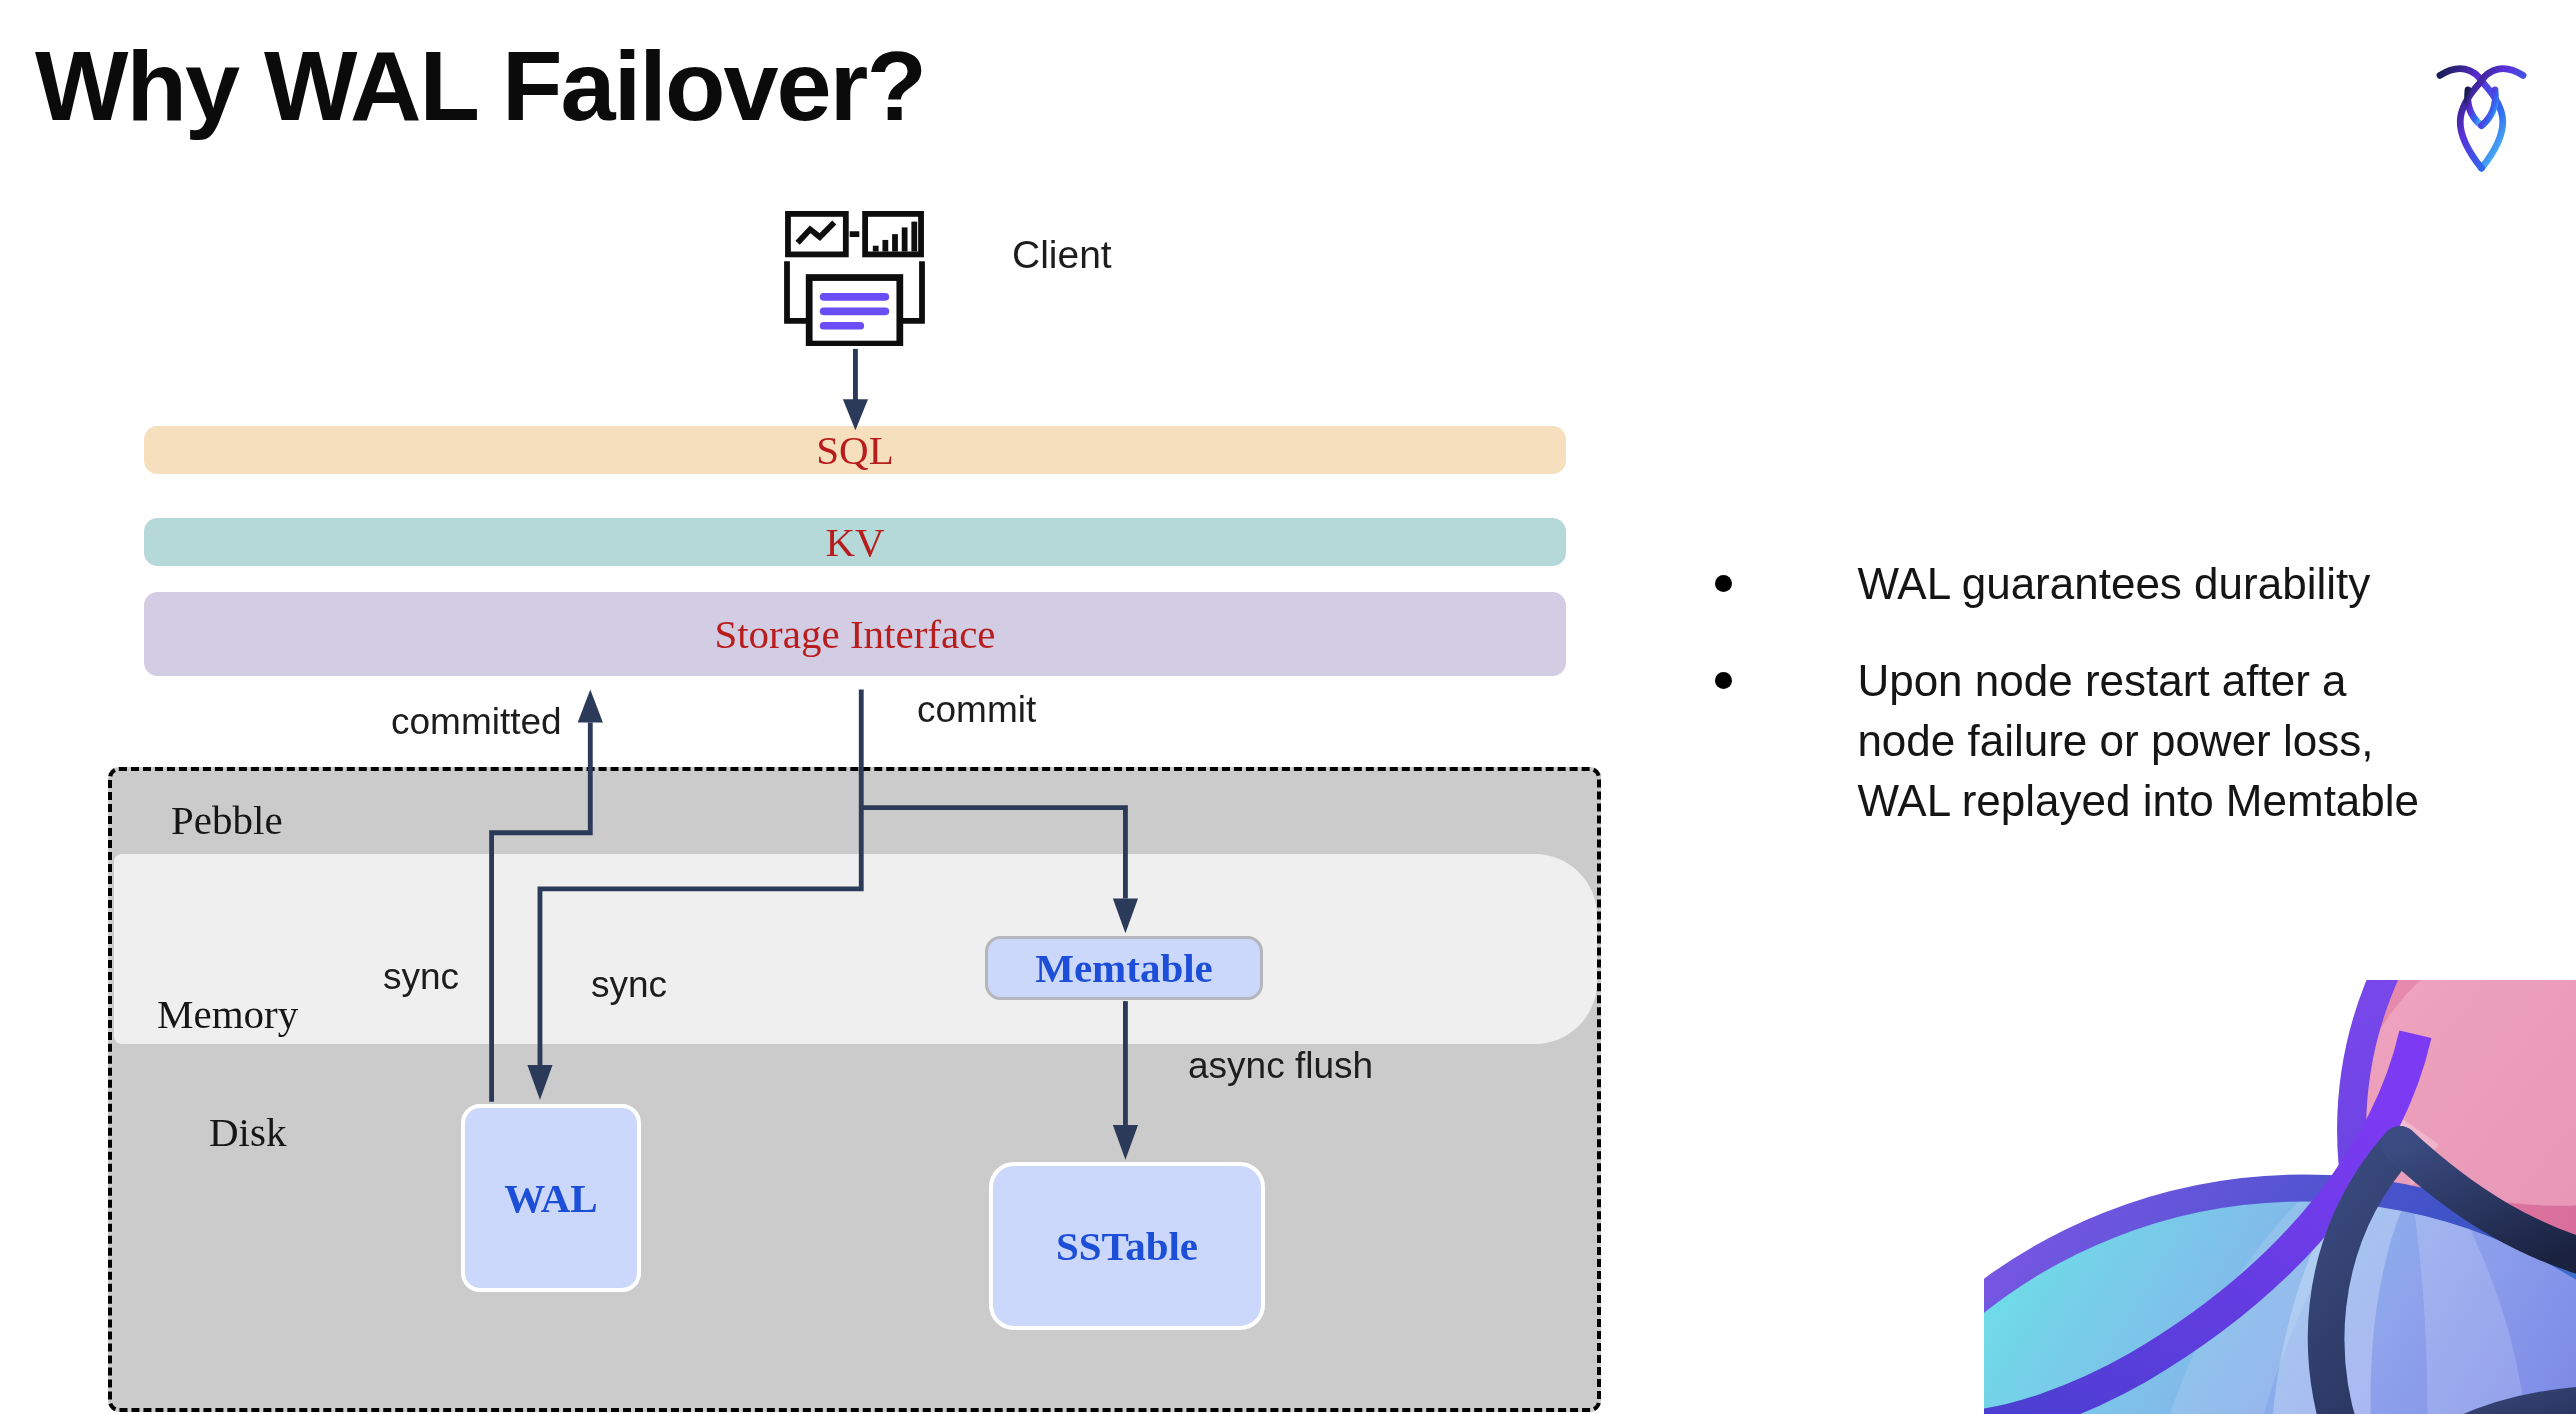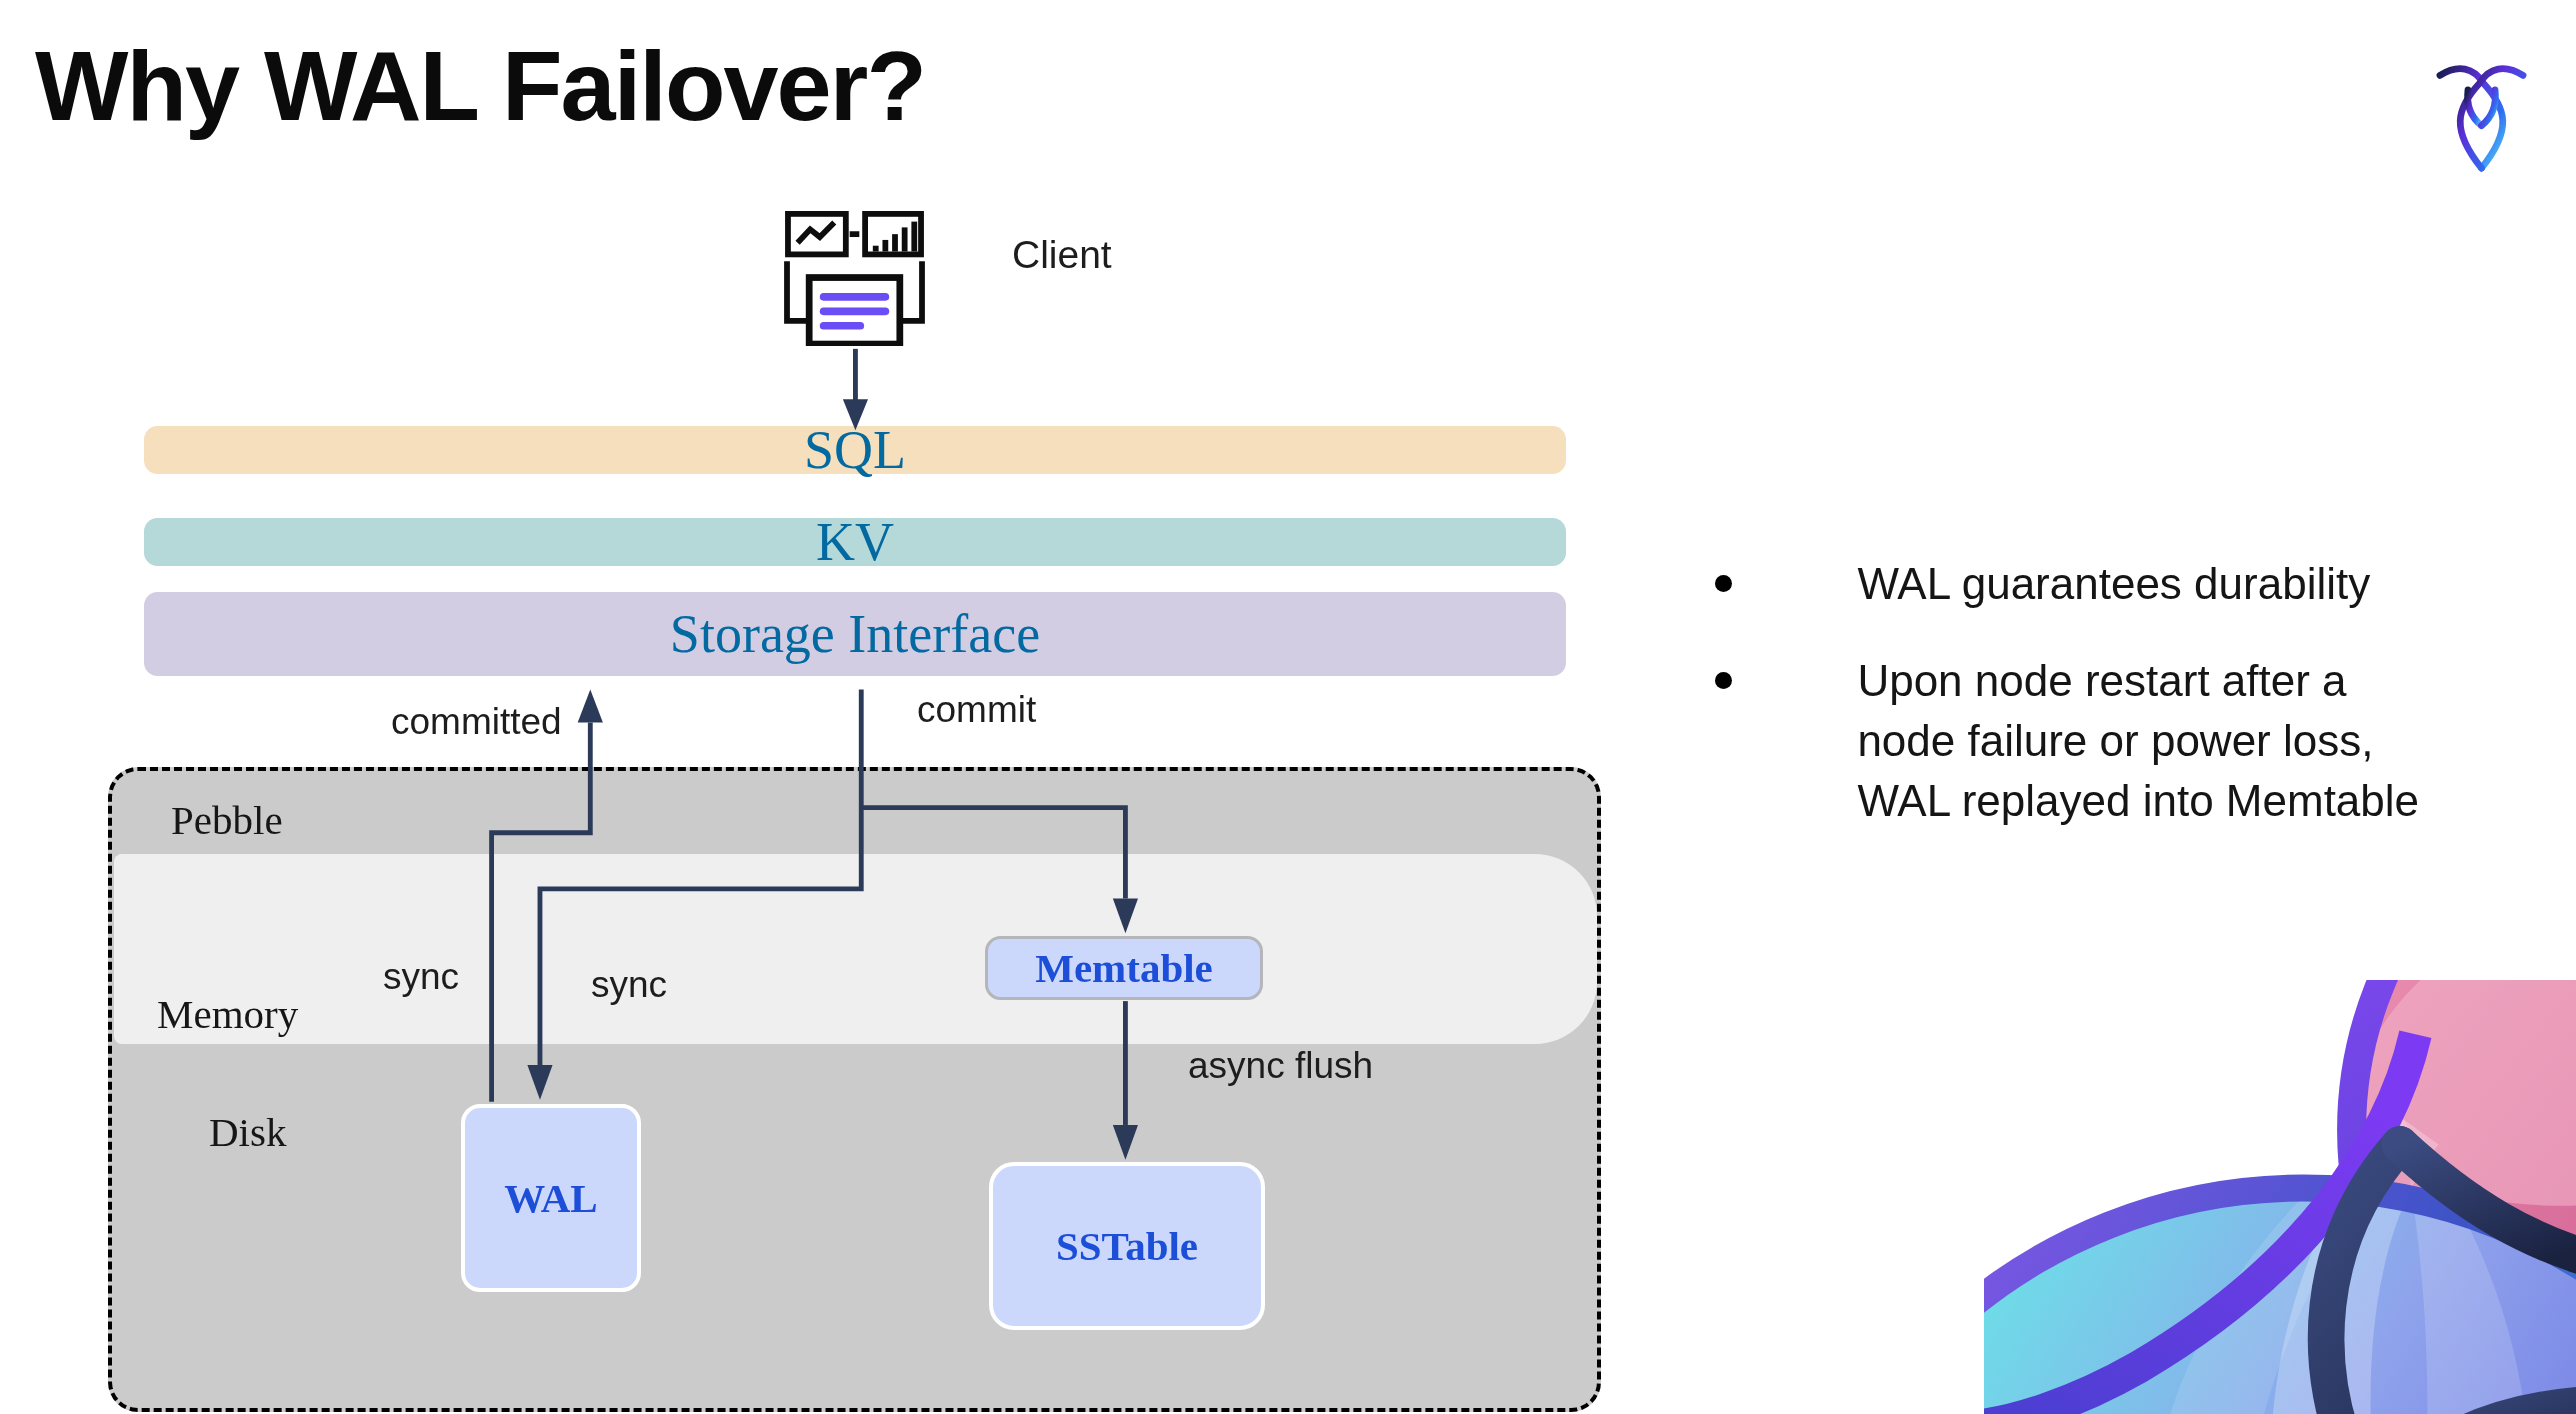--- a/index.html
+++ b/index.html
@@ -14,28 +14,28 @@
   .lbl{font-size:37px;color:#1d1d1d;}
   .client-label{left:1012px;top:221px;font-size:39px;}
   .lbl-committed{left:391px;top:689px;width:194px;text-align:left;}
   .lbl-commit{left:917px;top:677px;}
   .lbl-sync-l{left:358px;top:944px;width:126px;text-align:center;}
   .lbl-sync-r{left:566px;top:952px;width:126px;text-align:center;}
   .lbl-flush{left:1188px;top:1033px;}
 
   
   .bar{left:144px;width:1422px;border-radius:13.5px;display:flex;align-items:center;justify-content:center;
-       font-family:"Liberation Serif",serif;font-size:54px;color:#0369a1;}
+       font-family:"Liberation Serif",serif;font-size:41px;color:#b91c1c;}
   .bar-sql{top:414px;height:48px;background:#f5dfbc;}
   .bar-kv{top:506px;height:48px;background:#b5d8d8;}
   .bar-storage{top:580px;height:84px;background:#d3cde3;}
 
   
   .pebble{left:108px;top:755px;width:1493px;height:645px;background:#cbcbcb;
-          border:4.8px dashed #000;border-radius:30px;box-sizing:border-box;}
+          border:4.8px dashed #000;border-radius:11px;box-sizing:border-box;}
   .memory-band{position:absolute;left:1.9px;top:83px;width:1483px;height:190px;background:#efefef;
                border-radius:7.7px 62px 62px 7.7px;}
   .region-lbl{position:absolute;font-family:"Liberation Serif",serif;font-size:41px;color:#161616;}
   .pebble-lbl{left:59px;top:25px;}
   .memory-lbl{left:45px;top:219px;}
   .disk-lbl{left:97px;top:337px;}
 
   
   .node{display:flex;align-items:center;justify-content:center;box-sizing:border-box;
         font-family:"Liberation Serif",serif;font-weight:bold;font-size:41px;color:#1d4ed8;background:#ccd8fb;}

